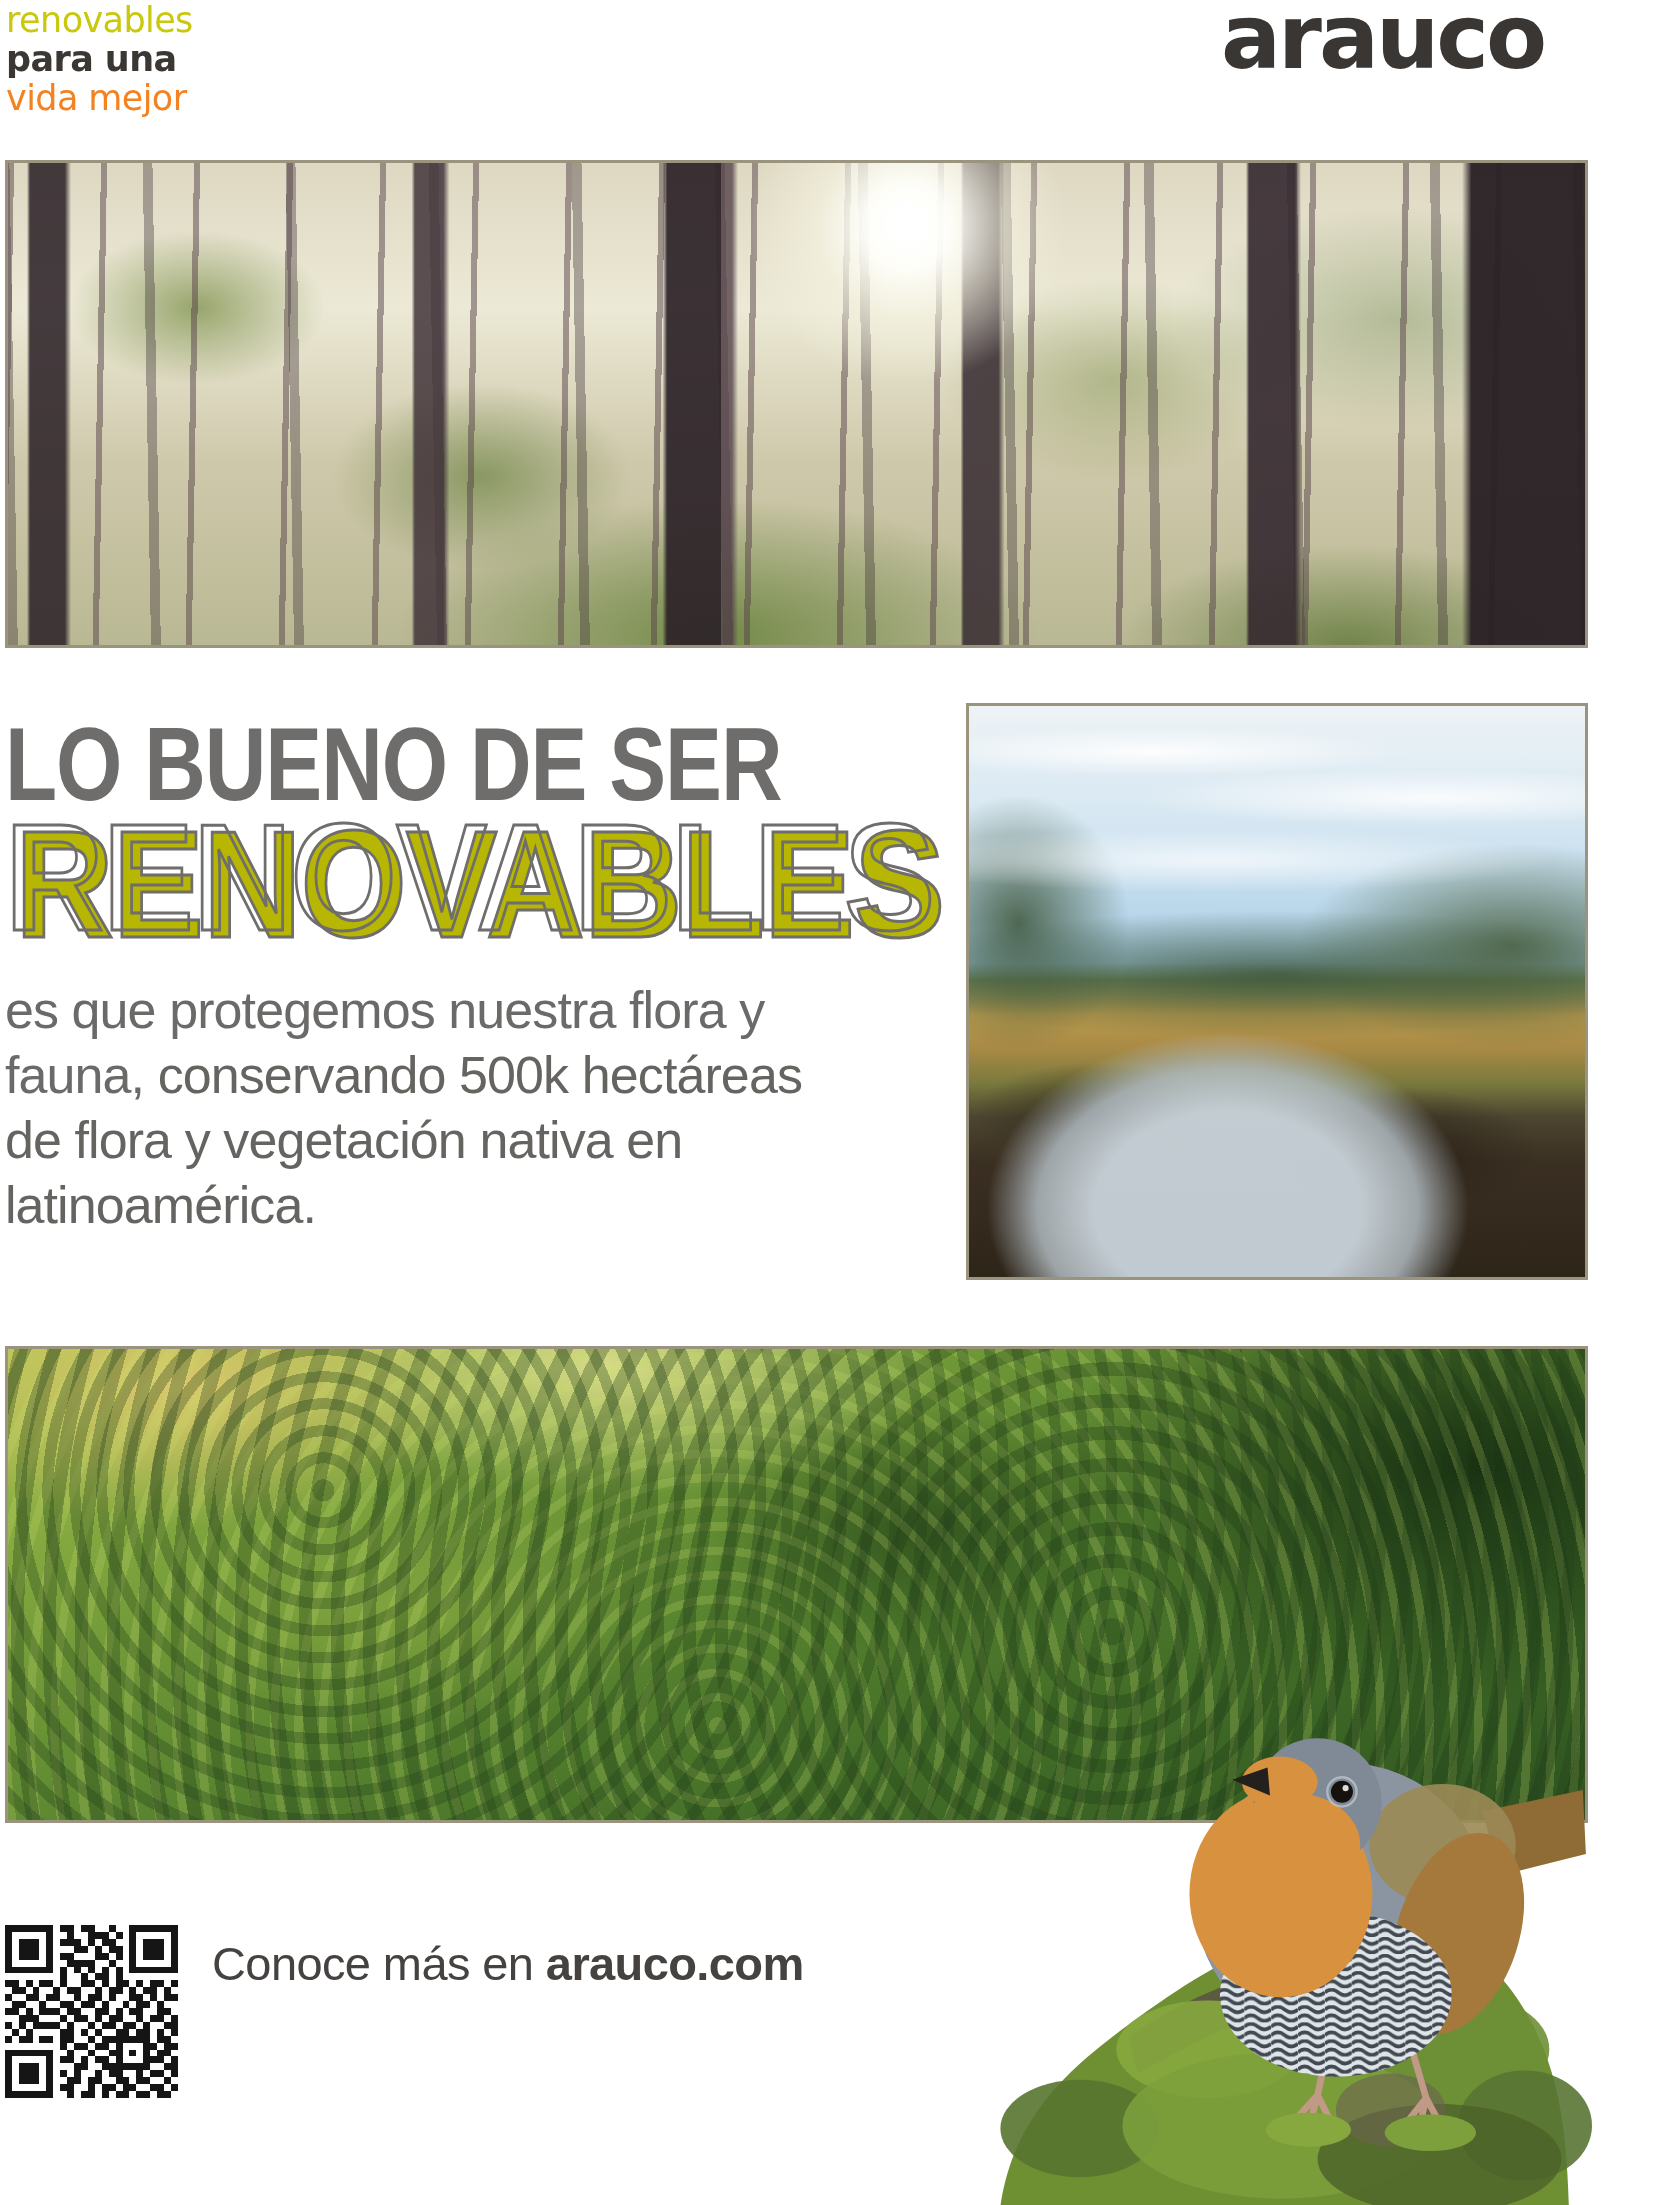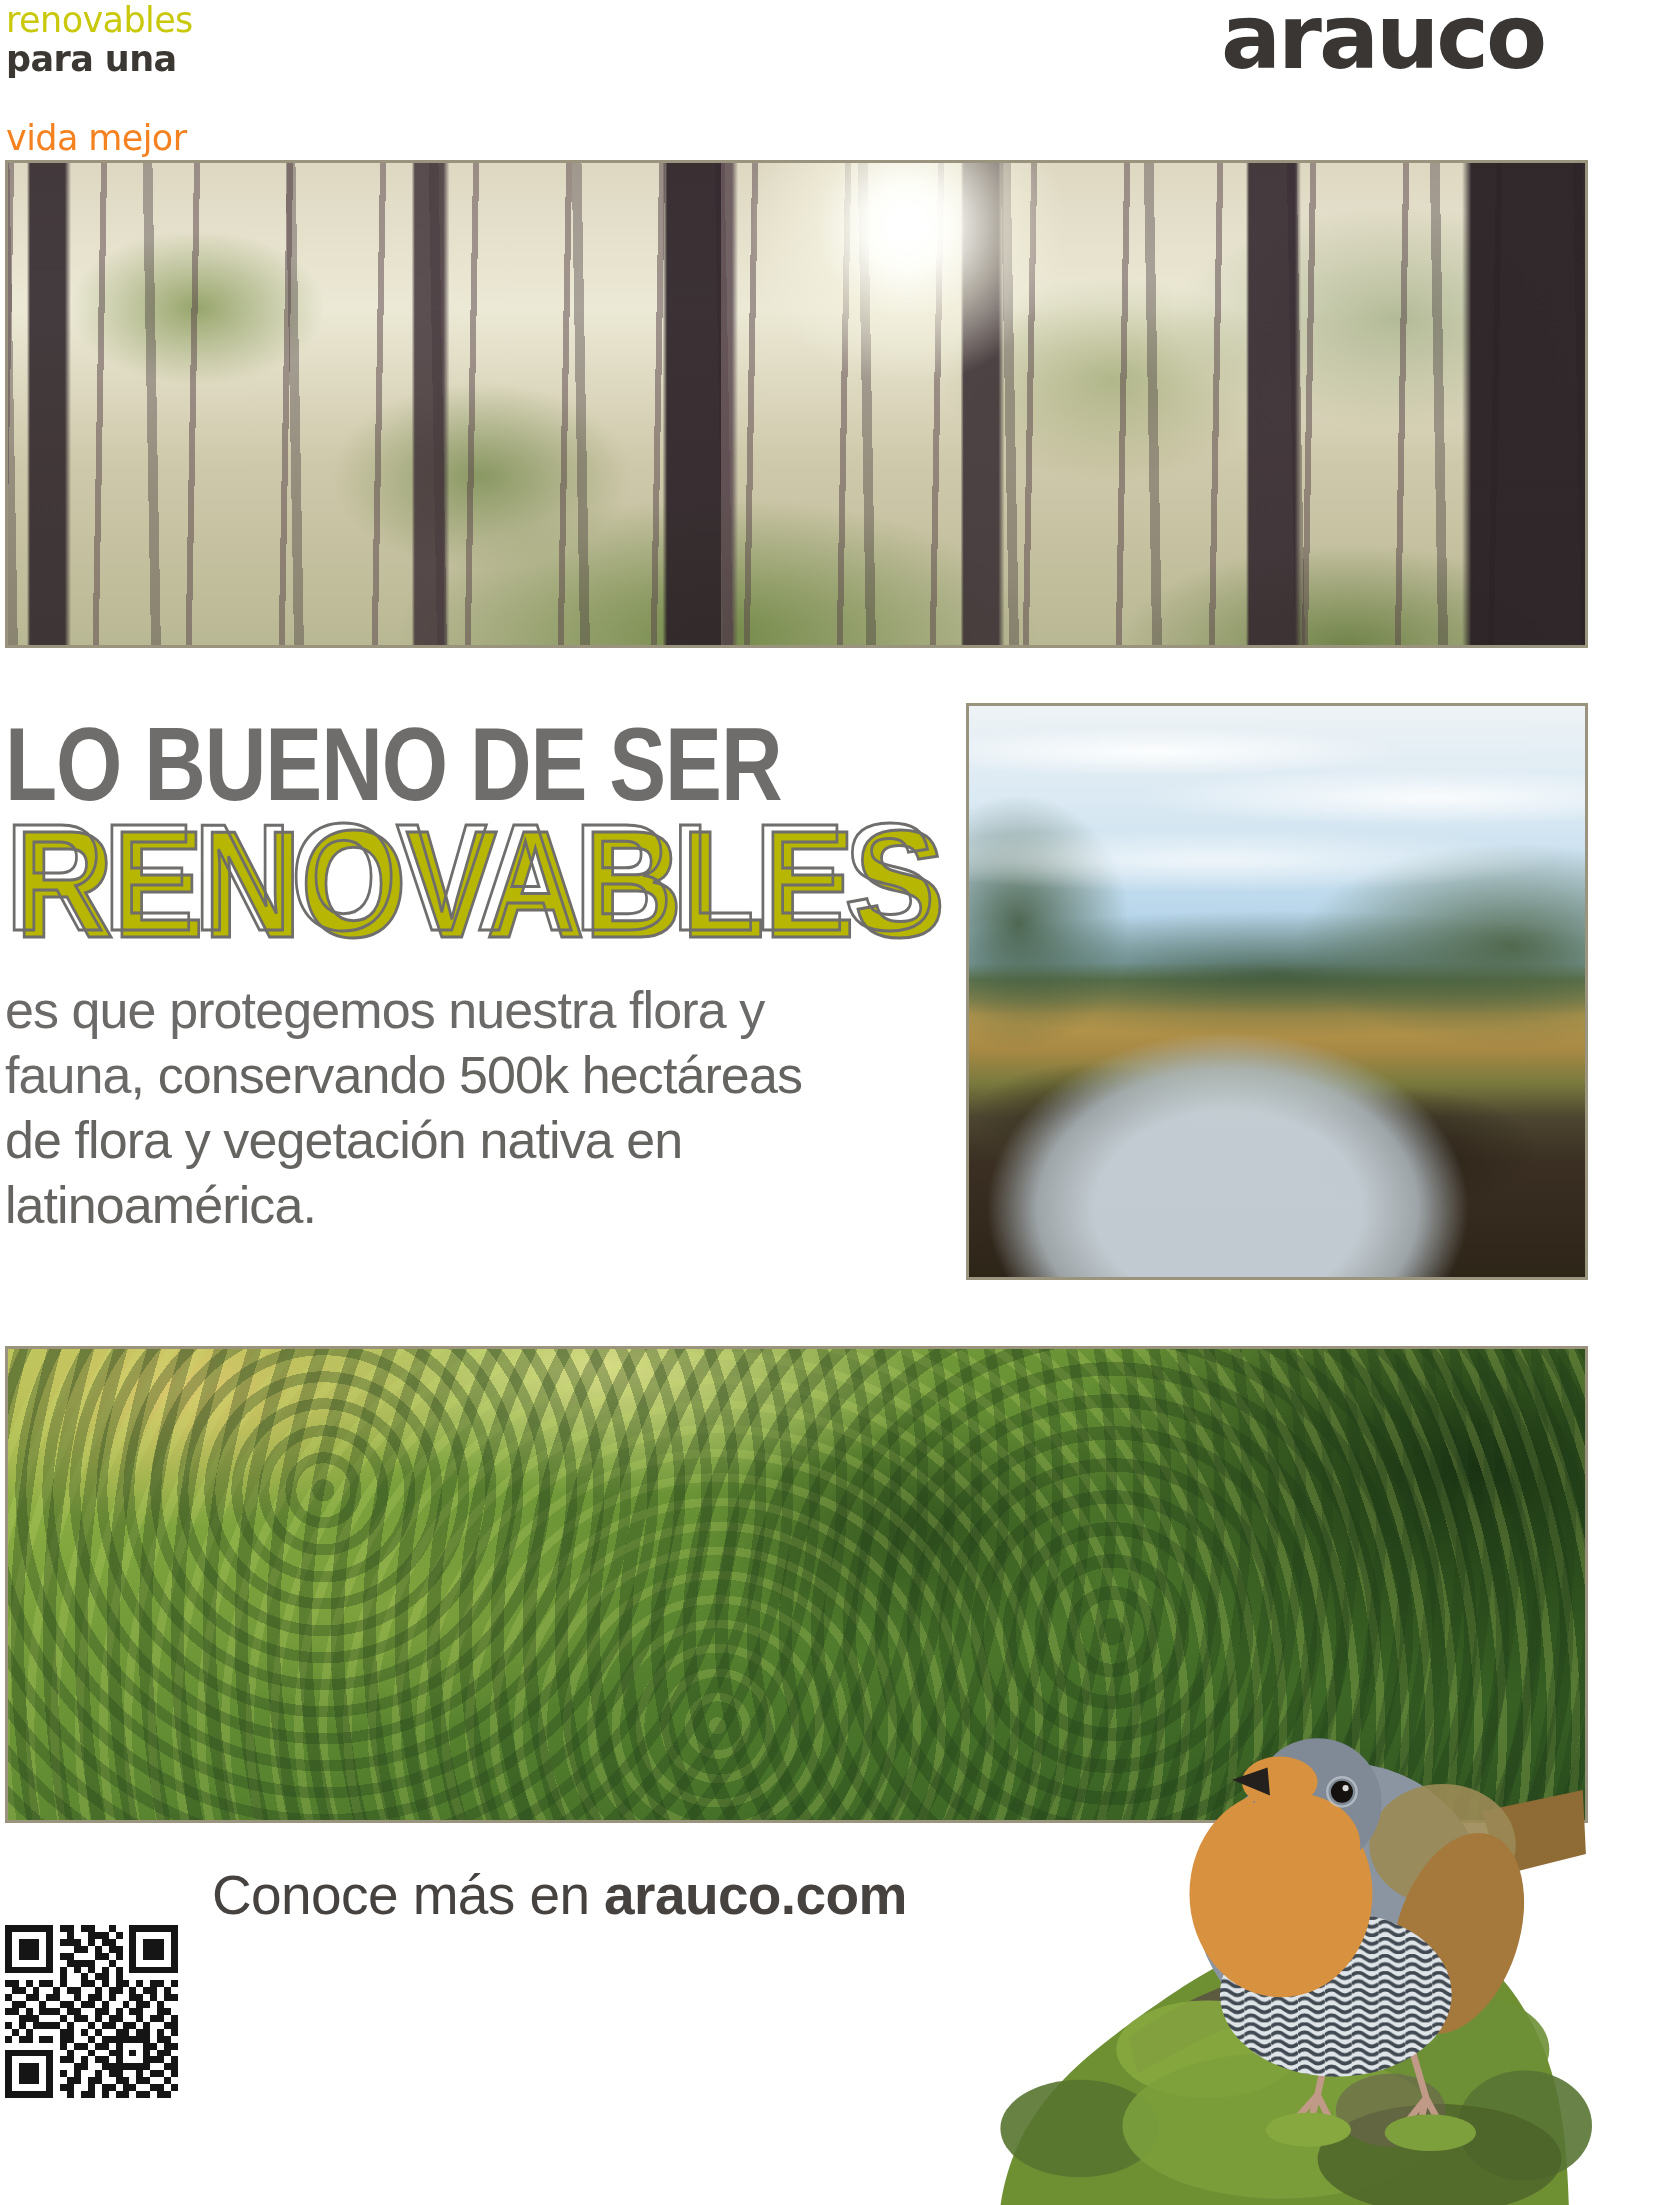--- a/index.html
+++ b/index.html
@@ -9,21 +9,21 @@
   }
   html,body{margin:0;padding:0;background:#ffffff;}
   #page{position:relative;width:1663px;height:2205px;background:#fff;overflow:hidden;
         font-family:"Liberation Sans",sans-serif;padding-left:31px;}
 
   
   .brand{position:absolute;left:6.1px;top:1.2px;font-family:"DejaVu Sans",sans-serif;
          font-size:35px;line-height:39px;letter-spacing:-0.6px;}
   .brand .l1{color:var(--brand_yellow);}
   .brand .l2{color:var(--brand_dark);font-weight:bold;}
-  .brand .l3{color:var(--brand_orange);margin-top:40px;}
+  .brand .l3{color:var(--brand_orange);}
 
   
   .arauco{position:absolute;left:1221px;top:-14.6px;width:378px;
           font-family:"DejaVu Sans",sans-serif;font-weight:bold;font-size:89px;
           letter-spacing:-3px;color:#393634;}
 
   
   .photo{position:absolute;border:3.7px solid var(--photo_border);box-sizing:border-box;}
 
   #photo1{left:4.9px;top:160px;width:1583px;height:488px;
@@ -84,21 +84,21 @@
 
   
   .bodycopy{position:absolute;left:4.9px;top:978px;width:957px;font-size:52px;
             line-height:65px;letter-spacing:-0.9px;color:var(--body_gray);}
   .bodycopy b{font-weight:normal;color:#656461;}
 
   
   #qr{position:absolute;left:4.9px;top:1925px;width:173px;height:173px;display:grid;
       grid-template-columns:repeat(25,1fr);grid-template-rows:repeat(25,1fr);}
   #qr .qm{background:var(--qr_black);}
-  .cta{position:absolute;left:212px;top:1863px;font-size:55px;letter-spacing:-0.6px;
+  .cta{position:absolute;left:212px;top:1936px;font-size:47px;letter-spacing:-0.6px;
        color:var(--footer_dark);white-space:nowrap;}
   .cta b{font-weight:bold;}
 
   
   #bird{position:absolute;left:976px;top:1732px;width:616px;height:474px;z-index:5;}
 </style>
 </head>
 <body>
 
 <div id="page">

